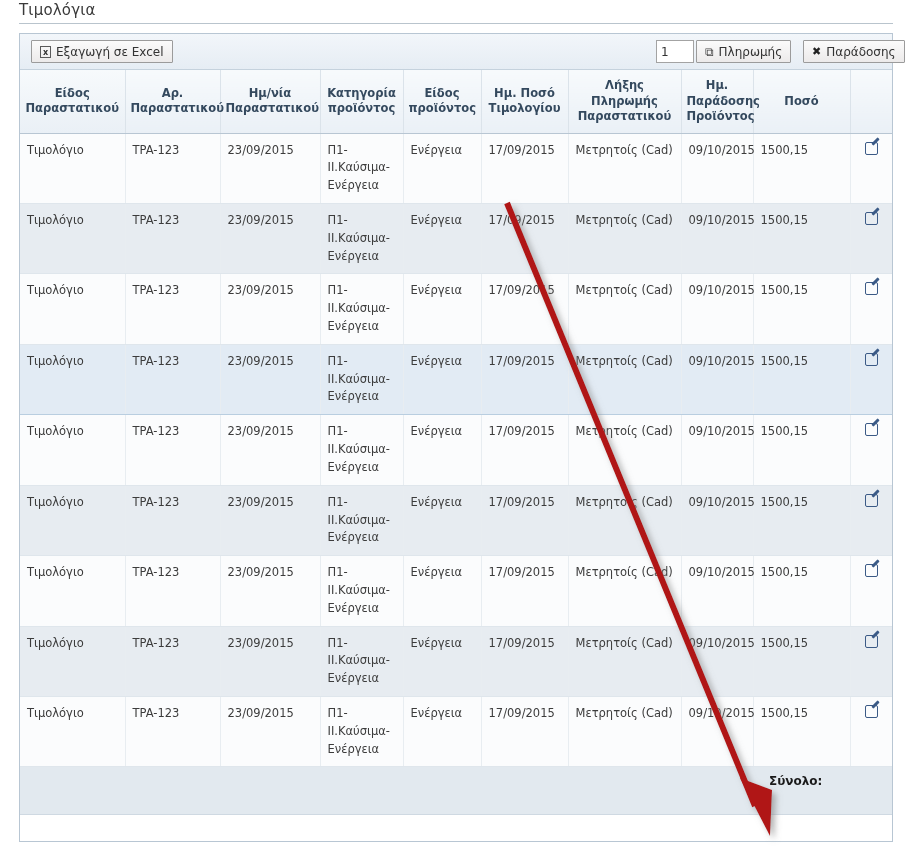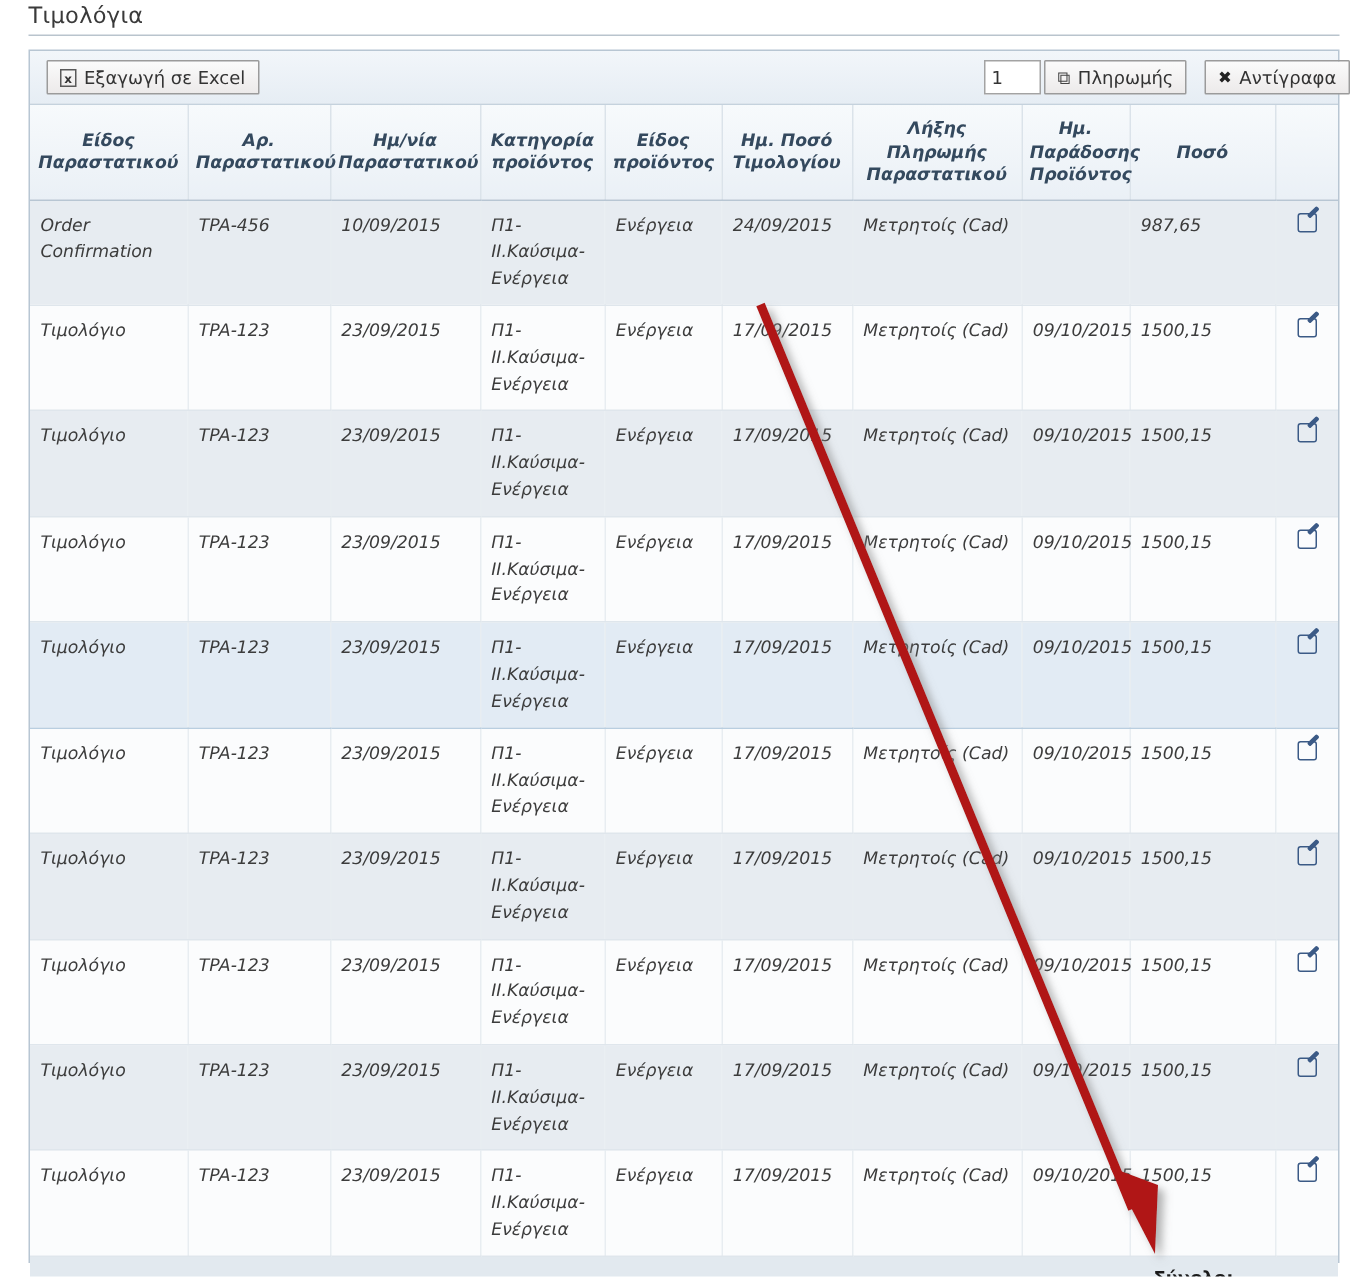--- a/index.html
+++ b/index.html
@@ -97,21 +97,20 @@
   }
   .ico-copy { font-size: 12px; color:#444; }
   .ico-x { font-size: 11px; font-weight: bold; color:#222; }
 
   
   table.grid {
     width: 100%;
     border-collapse: collapse;
     table-layout: fixed;
     font-size: 11.5px;
-    font-style: italic;
   }
   table.grid thead th {
     background: linear-gradient(to bottom, #f7fafc 0%, #eaf0f6 100%);
     border-right: 1px solid #dbe3ea;
     border-bottom: 1px solid #b8c6d3;
     color: #34495e;
     font-size: 11.5px;
     font-weight: bold;
     padding: 8px 5px;
     vertical-align: middle;
@@ -197,21 +196,21 @@
 
       <input class="count-input" type="text" value="1" style="">
 
       <div class="btn btn-copy">
         <span class="ico ico-copy">⧉</span>
         <span>Πληρωμής</span>
       </div>
 
       <div class="btn btn-del">
         <span class="ico ico-x">✖</span>
-        <span>Αντίγραφα</span>
+        <span>Παράδοσης</span>
       </div>
     </div>
 
     <table class="grid">
       <colgroup>
         <col style="width:105px">
           <col style="width:95px">
           <col style="width:100px">
         <col style="width:83px">
           <col style="width:78px">
@@ -229,32 +228,20 @@
           <th>Κατηγορία προϊόντος</th>
           <th>Είδος προϊόντος</th>
           <th>Ημ. Ποσό Τιμολογίου</th>
           <th>Λήξης Πληρωμής Παραστατικού</th>
           <th>Ημ. Παράδοσης Προϊόντος</th>
           <th>Ποσό</th>
           <th></th>
         </tr>
       </thead>
       <tbody id="grid-body">
-          <tr class="odd">
-            <td>Order Confirmation</td>
-            <td>TPA-456</td>
-            <td>10/09/2015</td>
-            <td>Π1-ΙΙ.Καύσιμα-Ενέργεια</td>
-            <td>Ενέργεια</td>
-            <td>24/09/2015</td>
-            <td>Μετρητοίς (Cad)</td>
-            <td></td>
-            <td>987,65</td>
-            <td><span class="edit-ico"></span></td>
-          </tr>
           <tr class="even">
             <td>Τιμολόγιο</td>
             <td>TPA-123</td>
             <td>23/09/2015</td>
             <td>Π1-ΙΙ.Καύσιμα-Ενέργεια</td>
             <td>Ενέργεια</td>
             <td>17/09/2015</td>
             <td>Μετρητοίς (Cad)</td>
             <td>09/10/2015</td>
             <td>1500,15</td>

